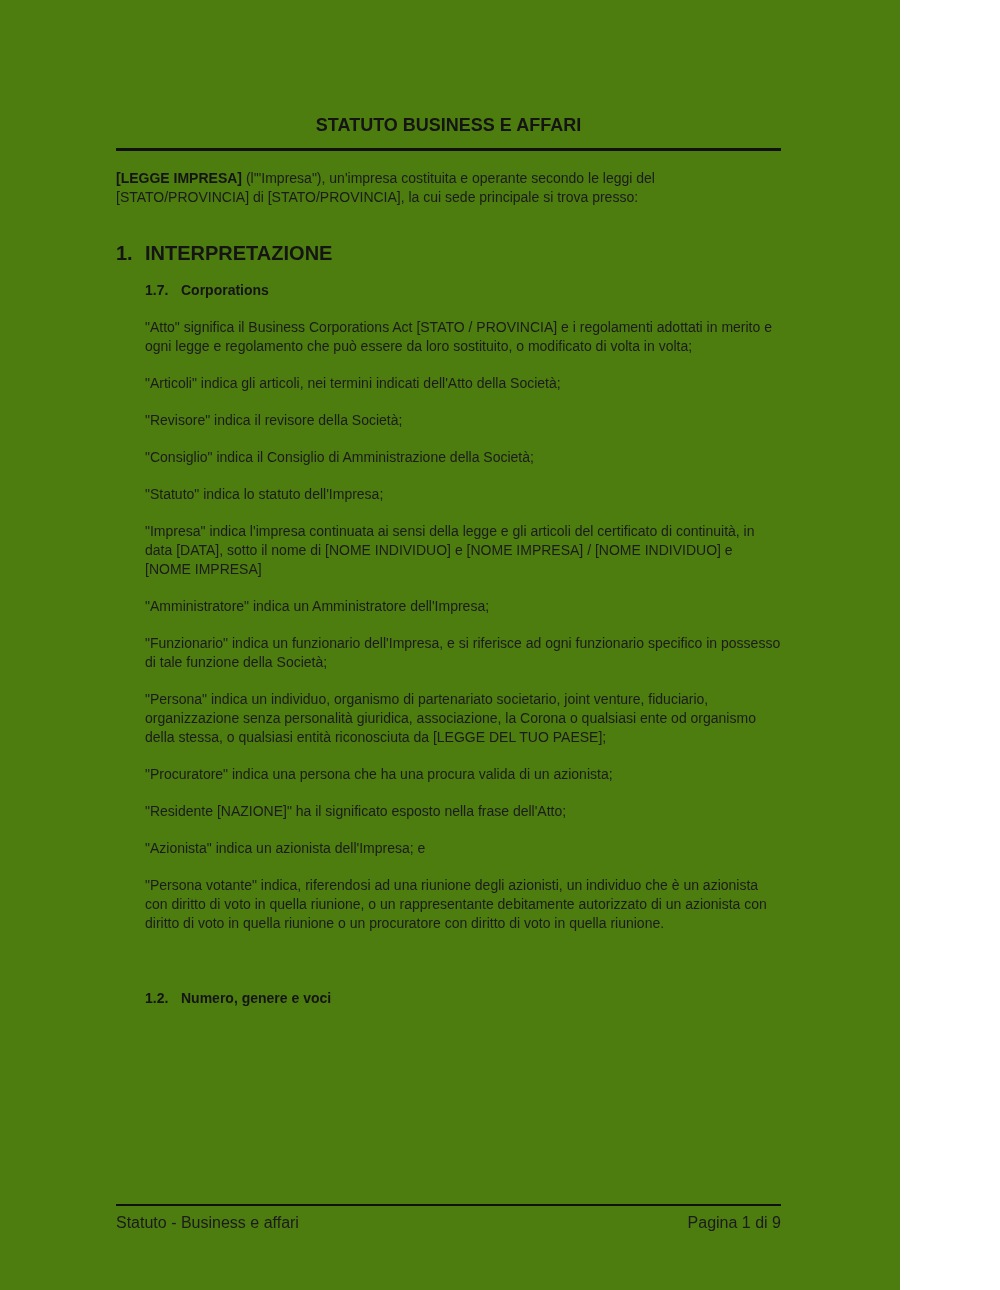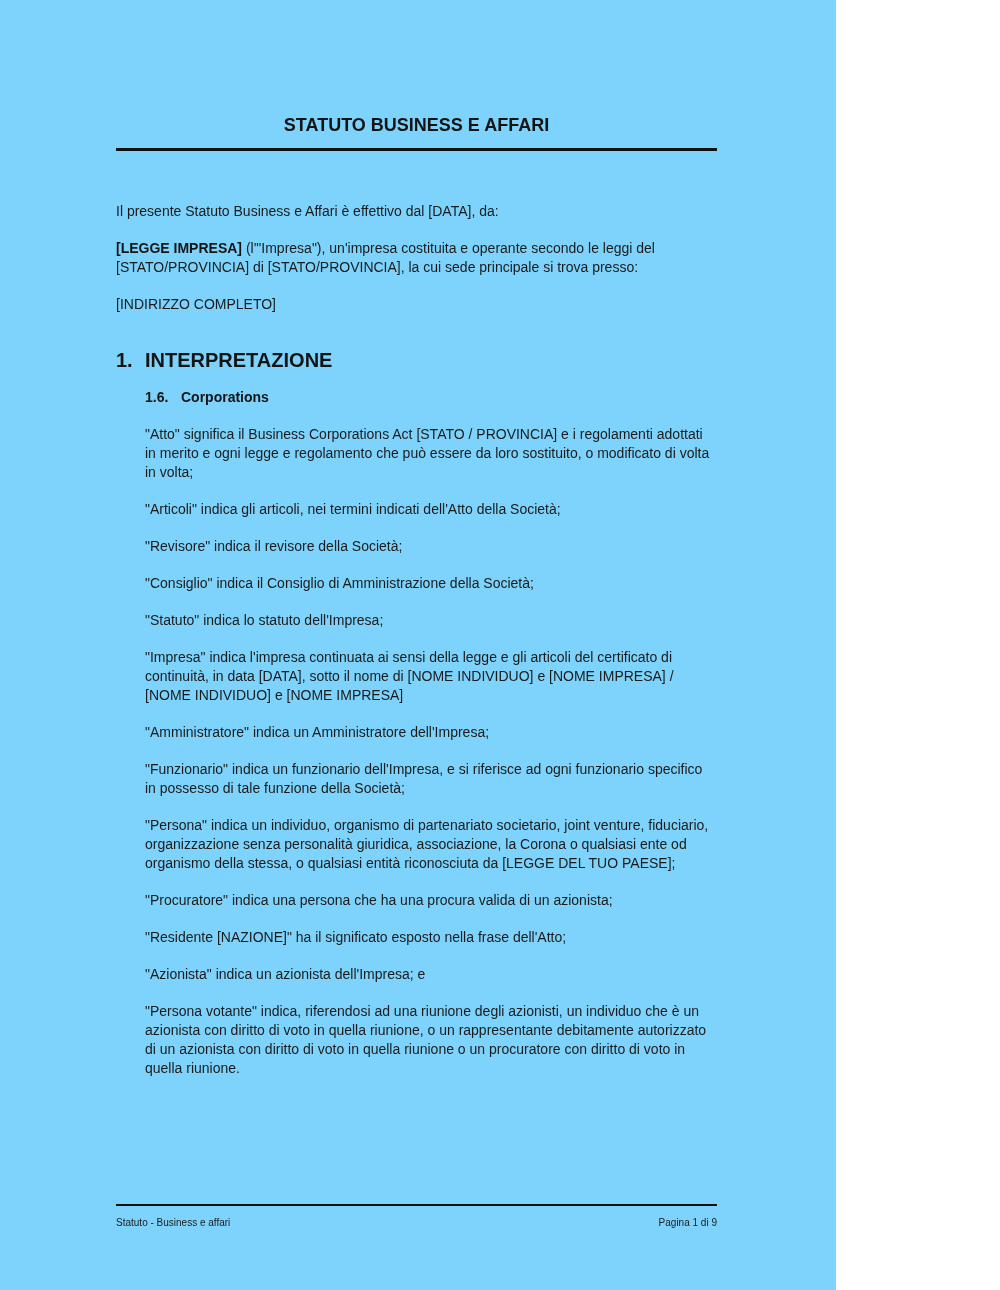--- a/index.html
+++ b/index.html
@@ -1,20 +1,20 @@
 <!DOCTYPE html>
 <html><head>
 <meta charset="utf-8">
 <style>
   html, body { margin: 0; padding: 0; background: #ffffff; }
   .page {
     position: relative;
-    width: 836px;
+    width: 900px;
     height: 1290px;
-    background: #7dd3fc;
+    background: #4d7c0f;
     box-sizing: border-box;
     padding: 115px 119px 0 116px;
     font-family: "Liberation Sans", "DejaVu Sans", sans-serif;
     font-size: 14px;
     line-height: 19px;
     color: #1b1b1b;
     overflow: hidden;
   }
   .doc-title {
     margin: 0 0 12px 0;
@@ -47,61 +47,60 @@
   .footer-rule {
     border: none;
     border-top: 2px solid #111111;
     margin: 0;
     height: 0;
   }
   .footer-row {
     margin-top: 7px;
     display: flex;
     justify-content: space-between;
-    font-size: 10px;
+    font-size: 16px;
     line-height: 19px;
     color: #1b1b1b;
   }
   b, strong { color: #141414; }
 </style>
 </head>
 <body>
 
 <div class="page">
 
   <h1 class="doc-title">STATUTO BUSINESS E AFFARI</h1>
   <hr class="title-rule">
 
-  <p class="p p-intro">Il presente Statuto Business e Affari è effettivo dal [DATA], da:</p>
 
   <p class="p"><strong>[LEGGE IMPRESA]</strong><span> (l'"Impresa"), un'impresa costituita e operante secondo le leggi del [STATO/PROVINCIA] di [STATO/PROVINCIA], la cui sede principale si trova presso:</span></p>
 
-  <p class="p">[INDIRIZZO COMPLETO]</p>
 
   <div class="h-sec1"><span class="num1">1.</span><span>INTERPRETAZIONE</span></div>
 
   <div class="sect">
 
-    <div class="h-sec2"><span class="num2">1.6.</span><span>Corporations</span></div>
+    <div class="h-sec2"><span class="num2">1.7.</span><span>Corporations</span></div>
 
 
     <p class="p">"Atto" significa il Business Corporations Act [STATO / PROVINCIA] e i regolamenti adottati in merito e ogni legge e regolamento che può essere da loro sostituito, o modificato di volta in volta;</p>
     <p class="p">"Articoli" indica gli articoli, nei termini indicati dell'Atto della Società;</p>
     <p class="p">"Revisore" indica il revisore della Società;</p>
     <p class="p">"Consiglio" indica il Consiglio di Amministrazione della Società;</p>
     <p class="p">"Statuto" indica lo statuto dell'Impresa;</p>
     <p class="p">"Impresa" indica l'impresa continuata ai sensi della legge e gli articoli del certificato di continuità, in data [DATA], sotto il nome di [NOME INDIVIDUO] e [NOME IMPRESA] / [NOME INDIVIDUO] e [NOME IMPRESA]</p>
     <p class="p">"Amministratore" indica un Amministratore dell'Impresa;</p>
     <p class="p">"Funzionario" indica un funzionario dell'Impresa, e si riferisce ad ogni funzionario specifico in possesso di tale funzione della Società;</p>
     <p class="p">"Persona" indica un individuo, organismo di partenariato societario, joint venture, fiduciario, organizzazione senza personalità giuridica, associazione, la Corona o qualsiasi ente od organismo della stessa, o qualsiasi entità riconosciuta da [LEGGE DEL TUO PAESE];</p>
     <p class="p">"Procuratore" indica una persona che ha una procura valida di un azionista;</p>
     <p class="p">"Residente [NAZIONE]" ha il significato esposto nella frase dell'Atto;</p>
     <p class="p">"Azionista" indica un azionista dell'Impresa; e</p>
     <p class="p">"Persona votante" indica, riferendosi ad una riunione degli azionisti, un individuo che è un azionista con diritto di voto in quella riunione, o un rappresentante debitamente autorizzato di un azionista con diritto di voto in quella riunione o un procuratore con diritto di voto in quella riunione.</p>
 
+    <div class="h-sec2 spaced"><span class="num2">1.2.</span><span>Numero, genere e voci</span></div>
 
   </div>
 
   <div class="footer">
     <hr class="footer-rule">
     <div class="footer-row">
       <span>Statuto - Business e affari</span>
       <span>Pagina 1 di 9</span>
     </div>
   </div>

